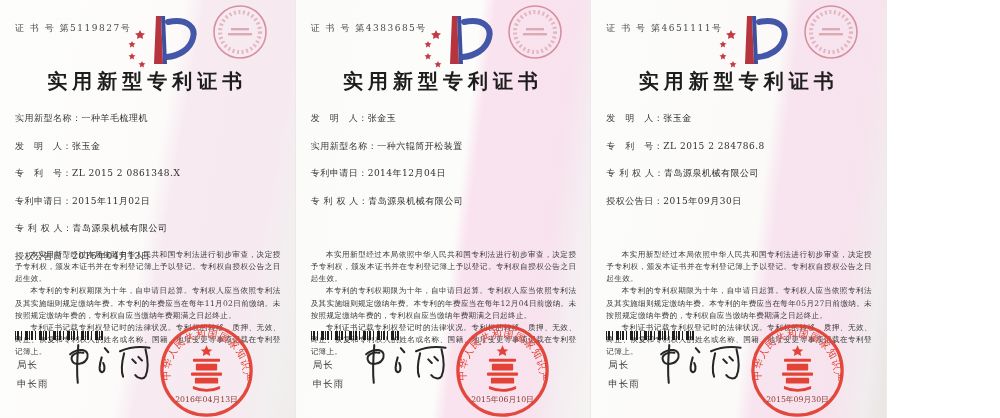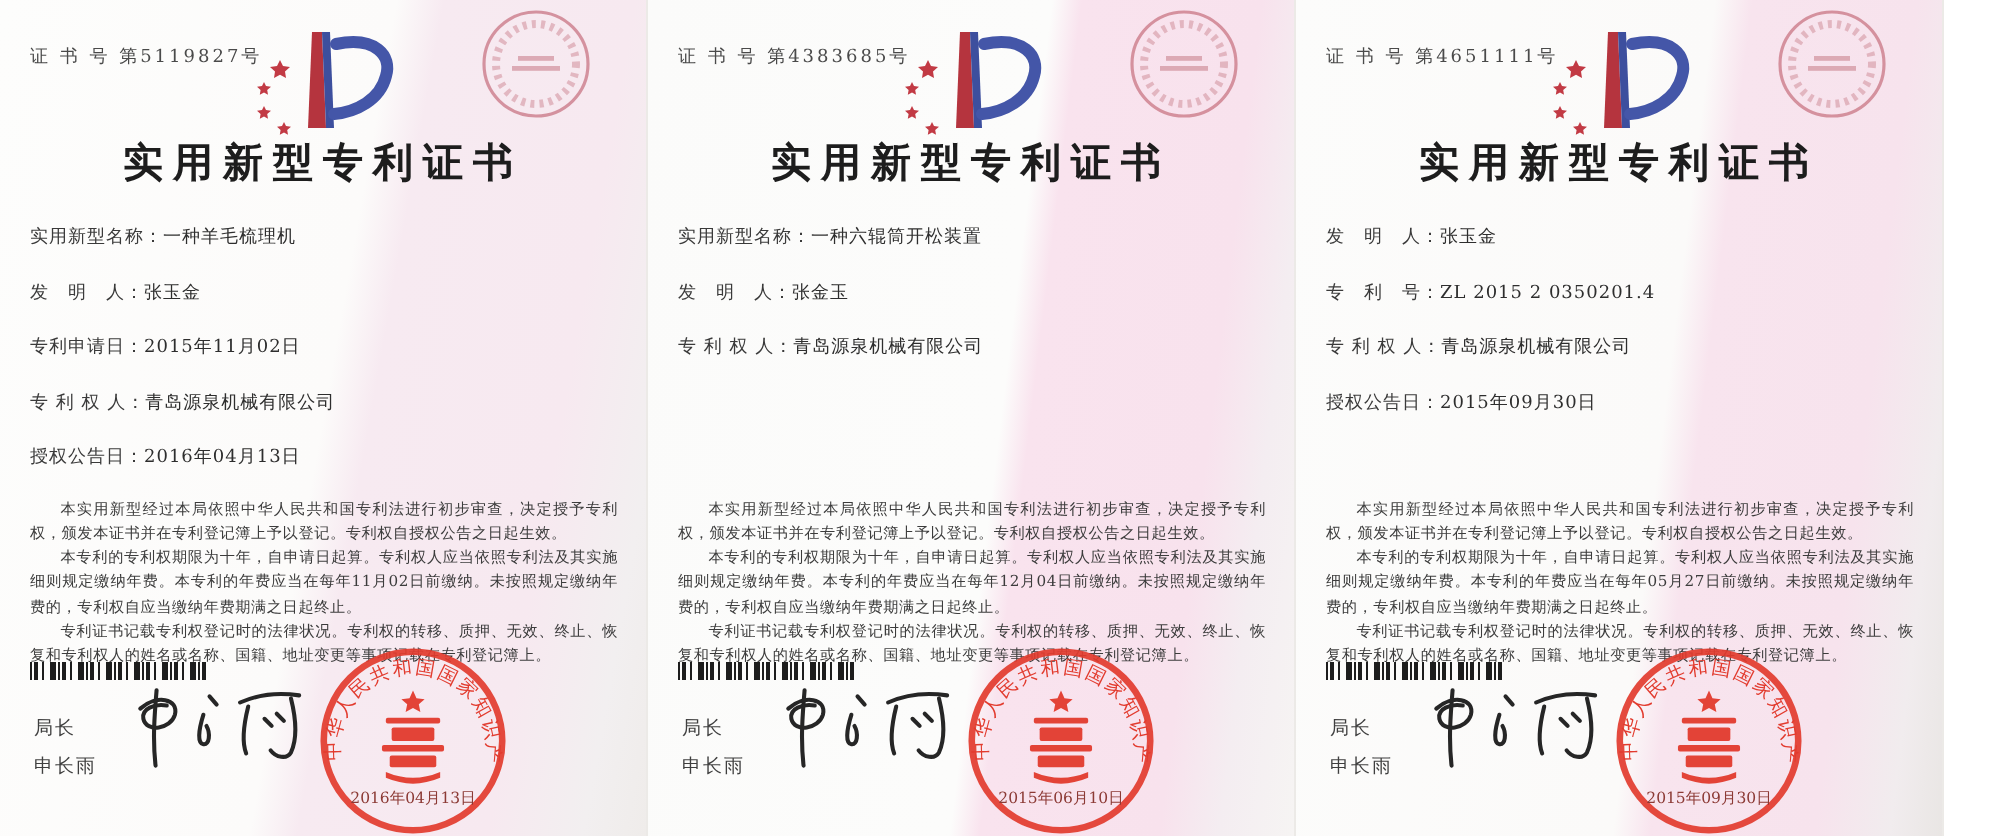--- a/index.html
+++ b/index.html
@@ -1,17 +1,17 @@
 <!DOCTYPE html>
 <html><head>
 <meta charset="utf-8">
 <style>
   * { margin:0; padding:0; box-sizing:border-box; }
   html,body { width:1000px; height:418px; background:#fff; overflow:hidden; }
-  .board { display:flex; width:972px; height:418px; background:#fbfbfa; }
+  .board { display:flex; width:887px; height:418px; background:#fbfbfa; }
   .cert {
     position:relative; width:333.33px; height:418px; overflow:hidden;
     font-family:"DejaVu Serif","Liberation Serif",serif; color:#333;
     border-right:1px solid #eceae7;
     background:linear-gradient(100deg,#fdfdfc 0%,#fcfbfa 50%,#f7eaf1 56%,#f7e9f0 80%,#f2eff0 92%,#efecea 100%);
   }
   .cert:nth-child(2){ background:linear-gradient(97deg,#fbfbfa 0%,#fcfcfb 54%,#f9e3ee 58%,#f8e2ed 82%,#f4edf1 90%,#f6f4f3 100%); }
   .cert:nth-child(3){ background:linear-gradient(97deg,#fcfcfb 0%,#fbfaf9 56%,#f8e4ee 61%,#f7e3ed 83%,#f1ecee 93%,#e9e6e4 100%); }
   .cert-no { position:absolute; top:22px; left:15px; font-size:9px; letter-spacing:1.5px; color:#4a4a4a; }
   .logo { position:absolute; top:10px; left:120px; width:82px; height:60px; }
@@ -57,20 +57,21 @@
         <circle cx="29" cy="29" r="26" fill="none" stroke="#cf8391" stroke-width="1.6"></circle>
         <circle cx="29" cy="29" r="20" fill="none" stroke="#d8a0ab" stroke-width="4" stroke-dasharray="2 2.6" opacity=".8"></circle>
         <rect x="20" y="25" width="18" height="2.4" fill="#d8a0ab"></rect>
         <rect x="17" y="30" width="24" height="2.4" fill="#d8a0ab"></rect>
       </svg>
     </div>
     <h1 class="cert-title">实用新型专利证书</h1>
     <div class="fields">
       <div class="frow"><span class="lab">实用新型名称：</span><span class="val">一种羊毛梳理机</span></div>
       <div class="frow"><span class="lab">发　明　人：</span><span class="val">张玉金</span></div>
+      <div class="frow"><span class="lab">专　利　号：</span><span class="val">ZL 2015 2 0861348.X</span></div>
       <div class="frow"><span class="lab">专利申请日：</span><span class="val">2015年11月02日</span></div>
       <div class="frow"><span class="lab">专 利 权 人：</span><span class="val">青岛源泉机械有限公司</span></div>
       <div class="frow"><span class="lab">授权公告日：</span><span class="val">2016年04月13日</span></div>
     </div>
     <div class="body">
       <p>本实用新型经过本局依照中华人民共和国专利法进行初步审查，决定授予专利权，颁发本证书并在专利登记簿上予以登记。专利权自授权公告之日起生效。</p>
       <p>本专利的专利权期限为十年，自申请日起算。专利权人应当依照专利法及其实施细则规定缴纳年费。本专利的年费应当在每年11月02日前缴纳。未按照规定缴纳年费的，专利权自应当缴纳年费期满之日起终止。</p>
       <p>专利证书记载专利权登记时的法律状况。专利权的转移、质押、无效、终止、恢复和专利权人的姓名或名称、国籍、地址变更等事项记载在专利登记簿上。</p>
     </div>
     <div class="barcode"></div>
@@ -131,22 +132,23 @@
     <div class="notary-stamp">
       <svg viewBox="0 0 58 58">
         <circle cx="29" cy="29" r="26" fill="none" stroke="#cf8391" stroke-width="1.6"></circle>
         <circle cx="29" cy="29" r="20" fill="none" stroke="#d8a0ab" stroke-width="4" stroke-dasharray="2 2.6" opacity=".8"></circle>
         <rect x="20" y="25" width="18" height="2.4" fill="#d8a0ab"></rect>
         <rect x="17" y="30" width="24" height="2.4" fill="#d8a0ab"></rect>
       </svg>
     </div>
     <h1 class="cert-title">实用新型专利证书</h1>
     <div class="fields">
+      <div class="frow"><span class="lab">发　明　人：</span><span class="val">张金玉</span></div>
       <div class="frow"><span class="lab">实用新型名称：</span><span class="val">一种六辊筒开松装置</span></div>
-      <div class="frow"><span class="lab">发　明　人：</span><span class="val">张金玉</span></div>
+      <div class="frow"><span class="lab">专利申请日：</span><span class="val">2014年12月04日</span></div>
       <div class="frow"><span class="lab">专 利 权 人：</span><span class="val">青岛源泉机械有限公司</span></div>
     </div>
     <div class="body">
       <p>本实用新型经过本局依照中华人民共和国专利法进行初步审查，决定授予专利权，颁发本证书并在专利登记簿上予以登记。专利权自授权公告之日起生效。</p>
       <p>本专利的专利权期限为十年，自申请日起算。专利权人应当依照专利法及其实施细则规定缴纳年费。本专利的年费应当在每年12月04日前缴纳。未按照规定缴纳年费的，专利权自应当缴纳年费期满之日起终止。</p>
       <p>专利证书记载专利权登记时的法律状况。专利权的转移、质押、无效、终止、恢复和专利权人的姓名或名称、国籍、地址变更等事项记载在专利登记簿上。</p>
     </div>
     <div class="barcode"></div>
     <div class="director">
       <div>局长</div>
@@ -206,21 +208,21 @@
       <svg viewBox="0 0 58 58">
         <circle cx="29" cy="29" r="26" fill="none" stroke="#cf8391" stroke-width="1.6"></circle>
         <circle cx="29" cy="29" r="20" fill="none" stroke="#d8a0ab" stroke-width="4" stroke-dasharray="2 2.6" opacity=".8"></circle>
         <rect x="20" y="25" width="18" height="2.4" fill="#d8a0ab"></rect>
         <rect x="17" y="30" width="24" height="2.4" fill="#d8a0ab"></rect>
       </svg>
     </div>
     <h1 class="cert-title">实用新型专利证书</h1>
     <div class="fields">
       <div class="frow"><span class="lab">发　明　人：</span><span class="val">张玉金</span></div>
-      <div class="frow"><span class="lab">专　利　号：</span><span class="val">ZL 2015 2 0350201.4</span></div>
+      <div class="frow"><span class="lab">专　利　号：</span><span class="val">ZL 2015 2 284786.8</span></div>
       <div class="frow"><span class="lab">专 利 权 人：</span><span class="val">青岛源泉机械有限公司</span></div>
       <div class="frow"><span class="lab">授权公告日：</span><span class="val">2015年09月30日</span></div>
     </div>
     <div class="body">
       <p>本实用新型经过本局依照中华人民共和国专利法进行初步审查，决定授予专利权，颁发本证书并在专利登记簿上予以登记。专利权自授权公告之日起生效。</p>
       <p>本专利的专利权期限为十年，自申请日起算。专利权人应当依照专利法及其实施细则规定缴纳年费。本专利的年费应当在每年05月27日前缴纳。未按照规定缴纳年费的，专利权自应当缴纳年费期满之日起终止。</p>
       <p>专利证书记载专利权登记时的法律状况。专利权的转移、质押、无效、终止、恢复和专利权人的姓名或名称、国籍、地址变更等事项记载在专利登记簿上。</p>
     </div>
     <div class="barcode"></div>
     <div class="director">

